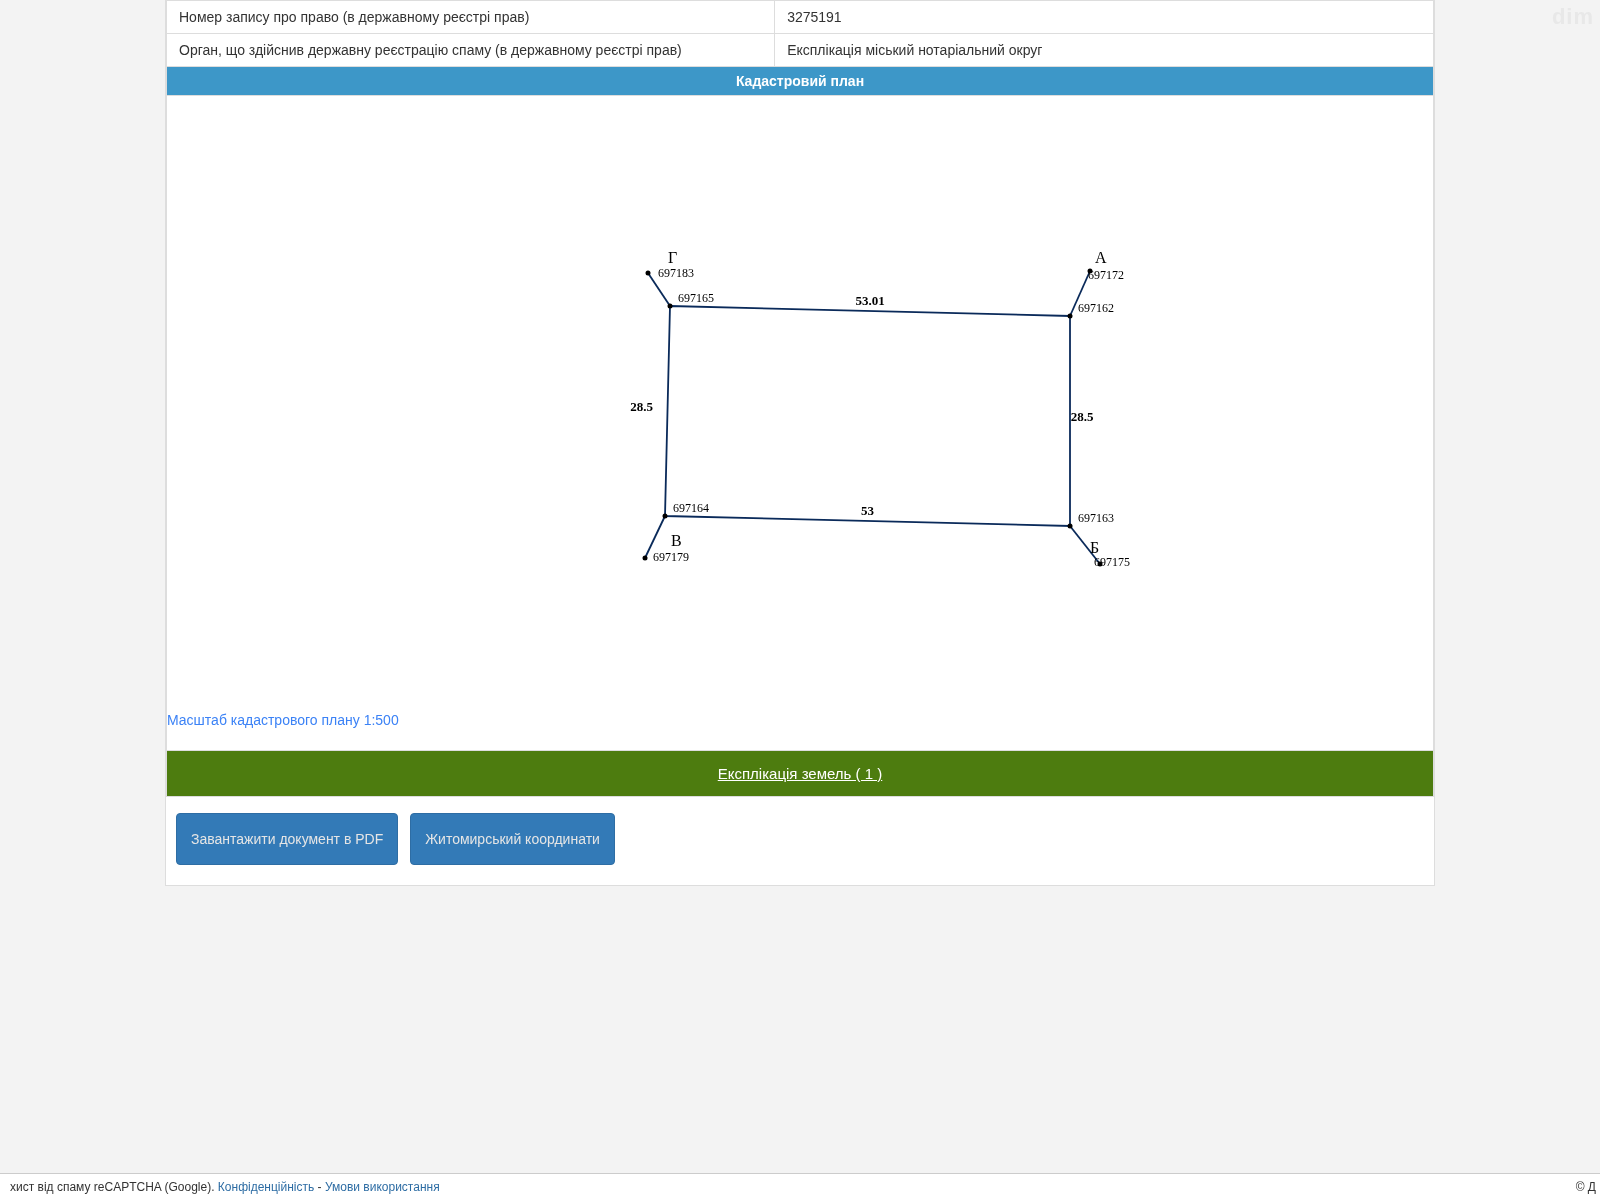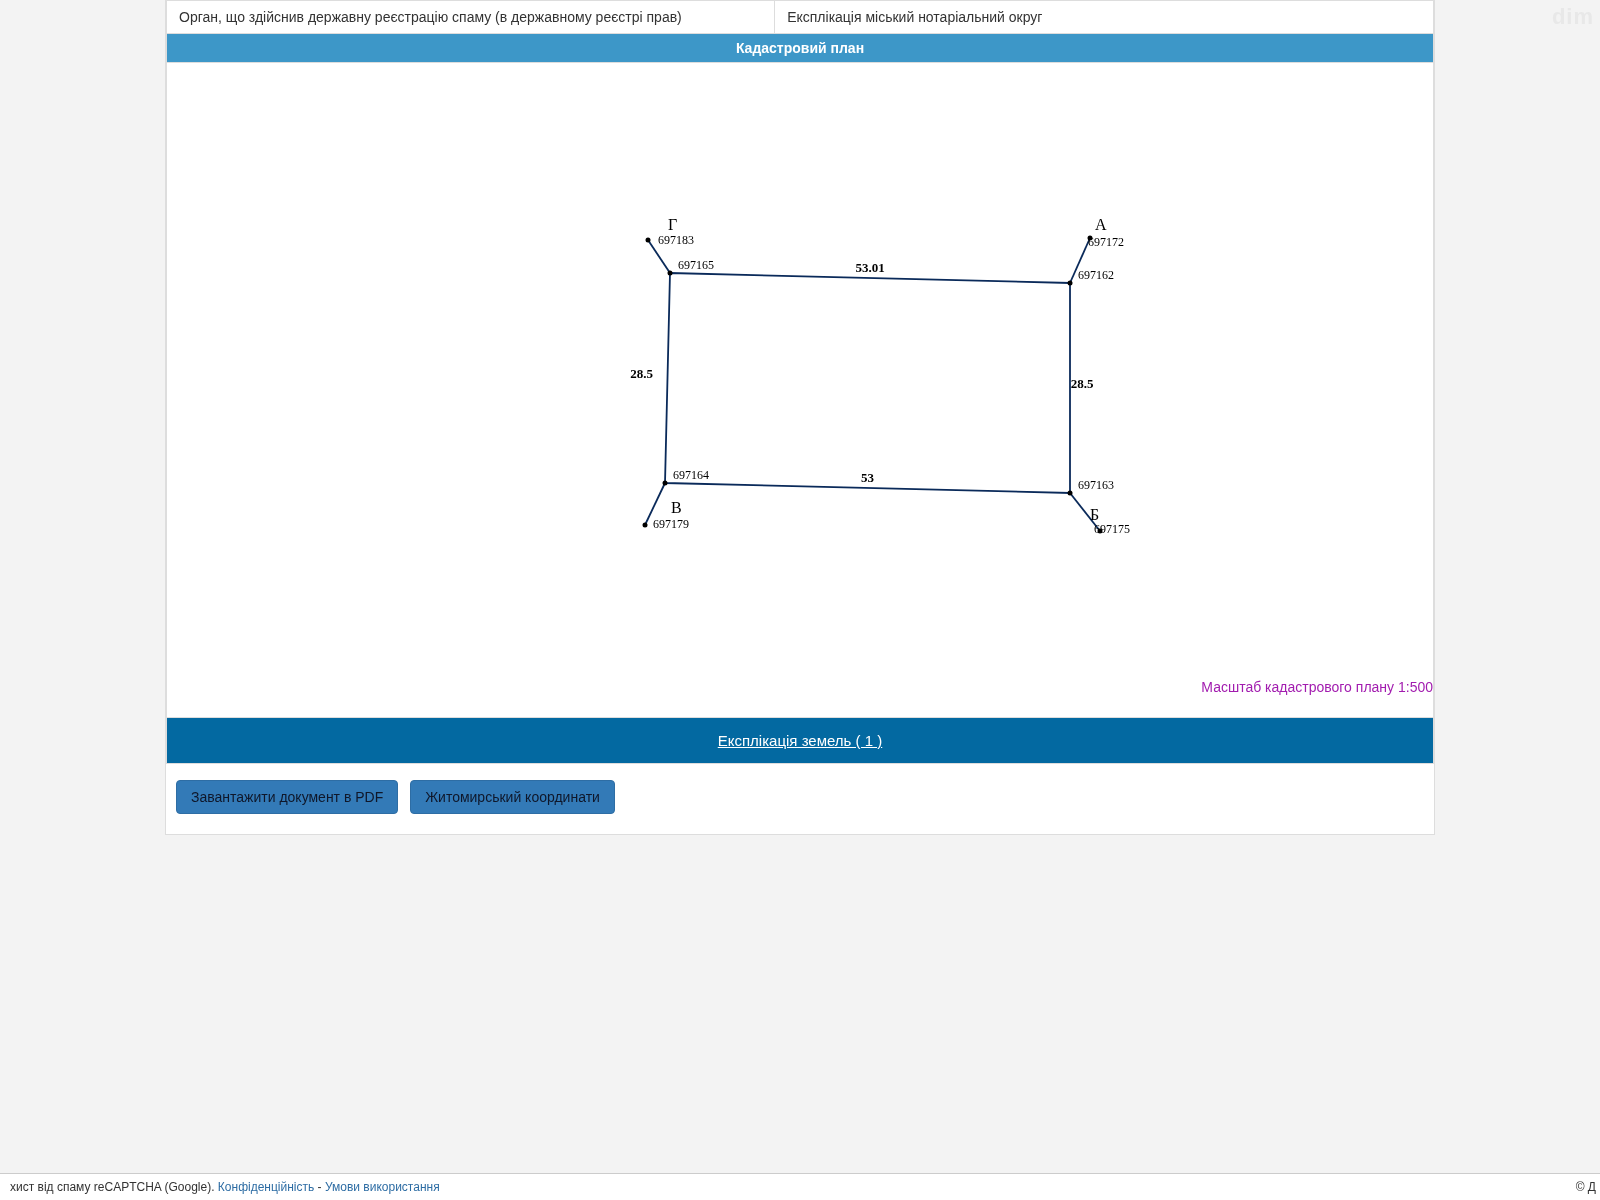--- a/index.html
+++ b/index.html
@@ -4,44 +4,48 @@
 <style>
   html,body{margin:0;padding:0;background:#f3f3f3;font-family:Arial,Helvetica,sans-serif;font-size:14px;color:#333;}
   .page{width:1270px;margin:0 auto;}
   .panel{background:#fff;border:1px solid #ddd;border-top:none;padding:0;}
   table.meta{width:100%;border-collapse:collapse;}
   table.meta td{border:1px solid #ddd;padding:8px 12px;vertical-align:top;font-size:14px;color:#333;}
   table.meta td:first-child{width:48%;}
   .section-head{background:#3d97c8;color:#fff;text-align:center;font-weight:bold;padding:6px 8px;font-size:14px;border:1px solid #ddd;border-top:none;}
   .plan-area{background:#fff;border:1px solid #ddd;border-top:none;padding:10px 0;text-align:center;}
   .plan-area svg{display:block;margin:0 auto;}
-  .scale{text-align:right;font-size:14px;color:#a21caf;padding:6px 0 12px;}
-  .explication-bar{background:#0369a1;border:1px solid #ddd;border-top:none;text-align:center;padding:14px 6px;}
+  .scale{text-align:left;font-size:14px;color:#3b82f6;padding:6px 0 12px;}
+  .explication-bar{background:#4d7c0f;border:1px solid #ddd;border-top:none;text-align:center;padding:14px 6px;}
   .explication-bar a{color:#fff;text-decoration:underline;font-size:15px;}
   .buttons{padding:16px 10px 20px;}
-  .btn{display:inline-block;background:#337ab7;color:#0f172a;border:1px solid #2e6da4;border-radius:4px;padding:8px 14px;font-size:14px;margin-right:8px;cursor:pointer;}
+  .btn{display:inline-block;background:#337ab7;color:#e5e5e5;border:1px solid #2e6da4;border-radius:4px;padding:17px 14px;font-size:14px;margin-right:8px;cursor:pointer;}
   .footer-bar{position:fixed;bottom:0;left:0;right:0;background:#fff;border-top:1px solid #ccc;padding:6px 10px;font-size:12px;color:#333;}
   .footer-bar a{color:#2e6da4;text-decoration:none;}
   .copy{position:fixed;bottom:6px;right:4px;font-size:12px;color:#333;}
   .watermark{position:absolute;top:4px;right:6px;color:#e8e8e8;font-weight:bold;font-size:22px;letter-spacing:1px;}
   .svg-dot{fill:#000;}
   .svg-line{stroke:#0a2a5a;stroke-width:1.8;fill:none;}
   .svg-label-node{font:12px "Times New Roman",serif;fill:#000;}
   .svg-label-letter{font:16px "Times New Roman",serif;fill:#000;}
   .svg-label-len{font:bold 13px "Times New Roman",serif;fill:#000;}
 </style>
 </head>
 <body>
 
 <div class="watermark">dim</div>
 
 <div class="page">
   <div class="panel">
     <table class="meta">
       <tbody>
+          <tr>
+        <td>Номер запису про право (в державному реєстрі прав)</td>
+        <td>3275191</td>
+      </tr>
       <tr>
         <td>Орган, що здійснив державну реєстрацію спаму (в державному реєстрі прав)</td>
         <td>Експлікація міський нотаріальний округ</td>
       </tr>
     </tbody>
       </table>
 
     <div class="section-head">Кадастровий план</div>
 
     <div class="plan-area">

